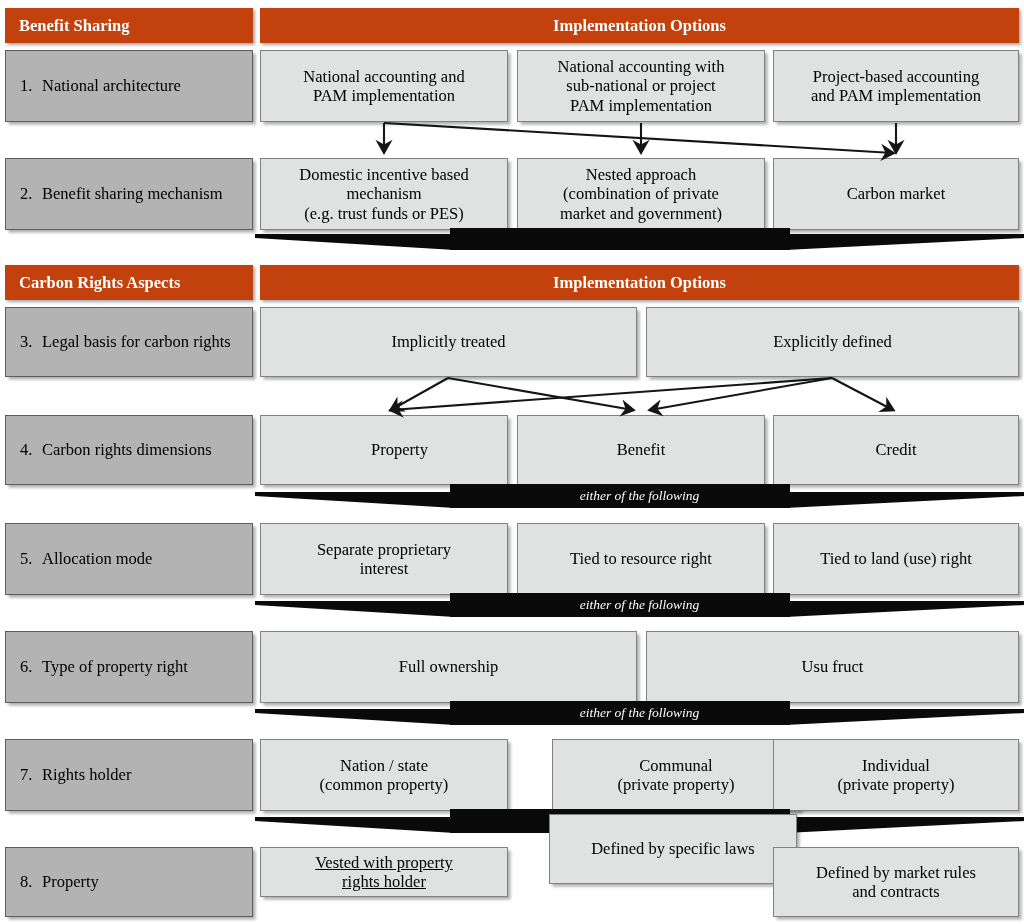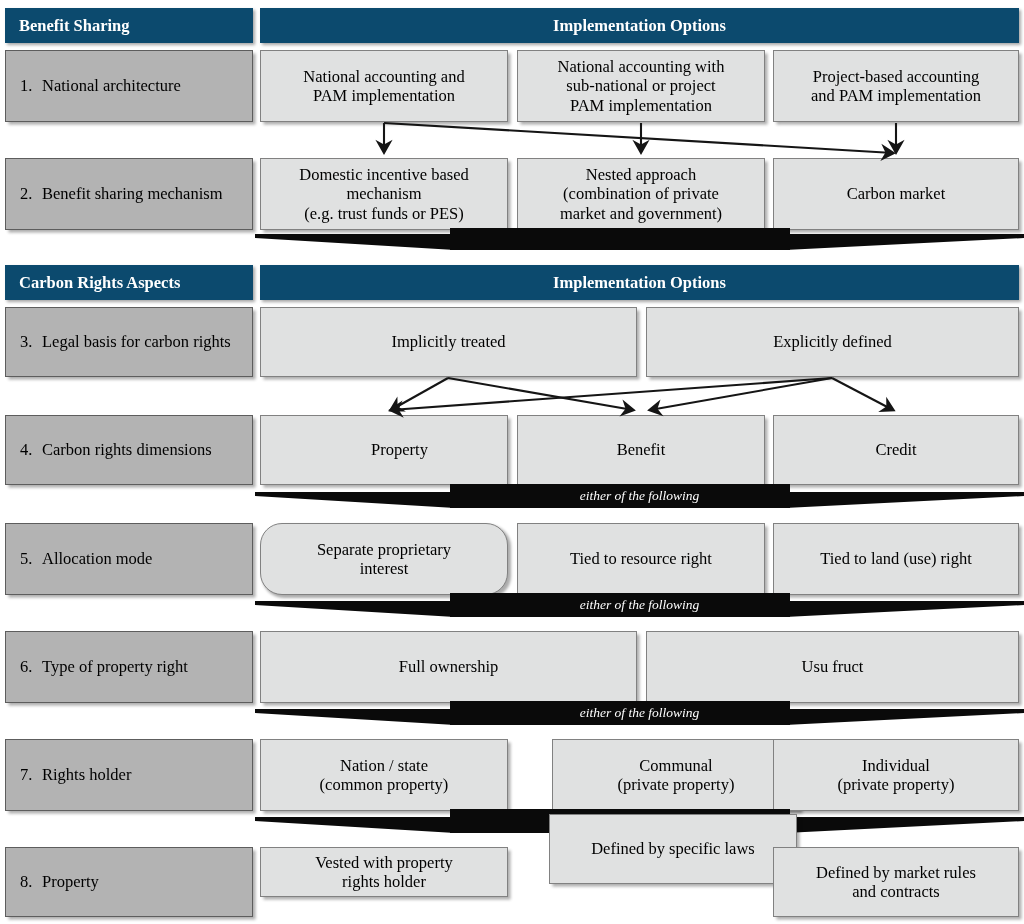--- a/index.html
+++ b/index.html
@@ -9,21 +9,21 @@
     color:#000;
     -webkit-font-smoothing:antialiased;
   }
   #stage{position:relative;width:1024px;height:924px;overflow:hidden;}
 
   
   .abs{position:absolute;box-sizing:border-box;}
 
   
   .hdr-black{
-    background:#0c4a6e;
+    background:#c2410c;
     color:#ffffff;
     font-weight:bold;
     font-size:16.5px;
     display:flex;
     align-items:center;
     box-shadow:2px 2px 3px rgba(0,0,0,.35);
   }
   .hdr-left{padding-left:14px;justify-content:flex-start;}
   .hdr-center{justify-content:center;}
 
@@ -165,21 +165,21 @@
       <rect x="195" y="0" width="340" height="24" fill="#0a0a0a"></rect>
     </svg>
     <div class="ribbon-label" style="top:4px;">either of the following</div>
   </div>
 
   <div class="abs aspect" style="left:5px;top:523px;width:248px;height:72px;">
     <span class="num">5.</span>
     <span class="txt">Allocation mode</span>
   </div>
 
-  <div class="abs option" style="left:260px;top:523px;width:248px;height:72px;border-radius:22px;">
+  <div class="abs option" style="left:260px;top:523px;width:248px;height:72px;">
     <span><span>Separate proprietary</span><br>
           <span>interest</span></span>
   </div>
   <div class="abs option" style="left:517px;top:523px;width:248px;height:72px;">
     <span>Tied to resource right</span>
   </div>
   <div class="abs option" style="left:773px;top:523px;width:246px;height:72px;">
     <span>Tied to land (use) right</span>
   </div>
 
@@ -235,21 +235,21 @@
       <rect x="195" y="0" width="340" height="24" fill="#0a0a0a"></rect>
     </svg>
     <div class="ribbon-label" style="top:4px;">either of the following</div>
   </div>
 
   <div class="abs aspect" style="left:5px;top:847px;width:248px;height:70px;">
     <span class="num">8.</span>
     <span class="txt">Property</span>
   </div>
 
-  <div class="abs option" style="left:260px;top:847px;width:248px;height:50px;">
+  <div class="abs option" style="left:260px;top:847px;width:248px;height:50px;text-decoration:underline;">
     <span><span>Vested with property</span><br>
           <span>rights holder</span></span>
   </div>
   <div class="abs option" style="left:517px;top:814px;width:248px;height:70px;margin-left:32px;">
     <span>Defined by specific laws</span>
   </div>
   <div class="abs option" style="left:773px;top:847px;width:246px;height:70px;">
     <span><span>Defined by market rules</span><br>
           <span>and contracts</span></span>
   </div>

